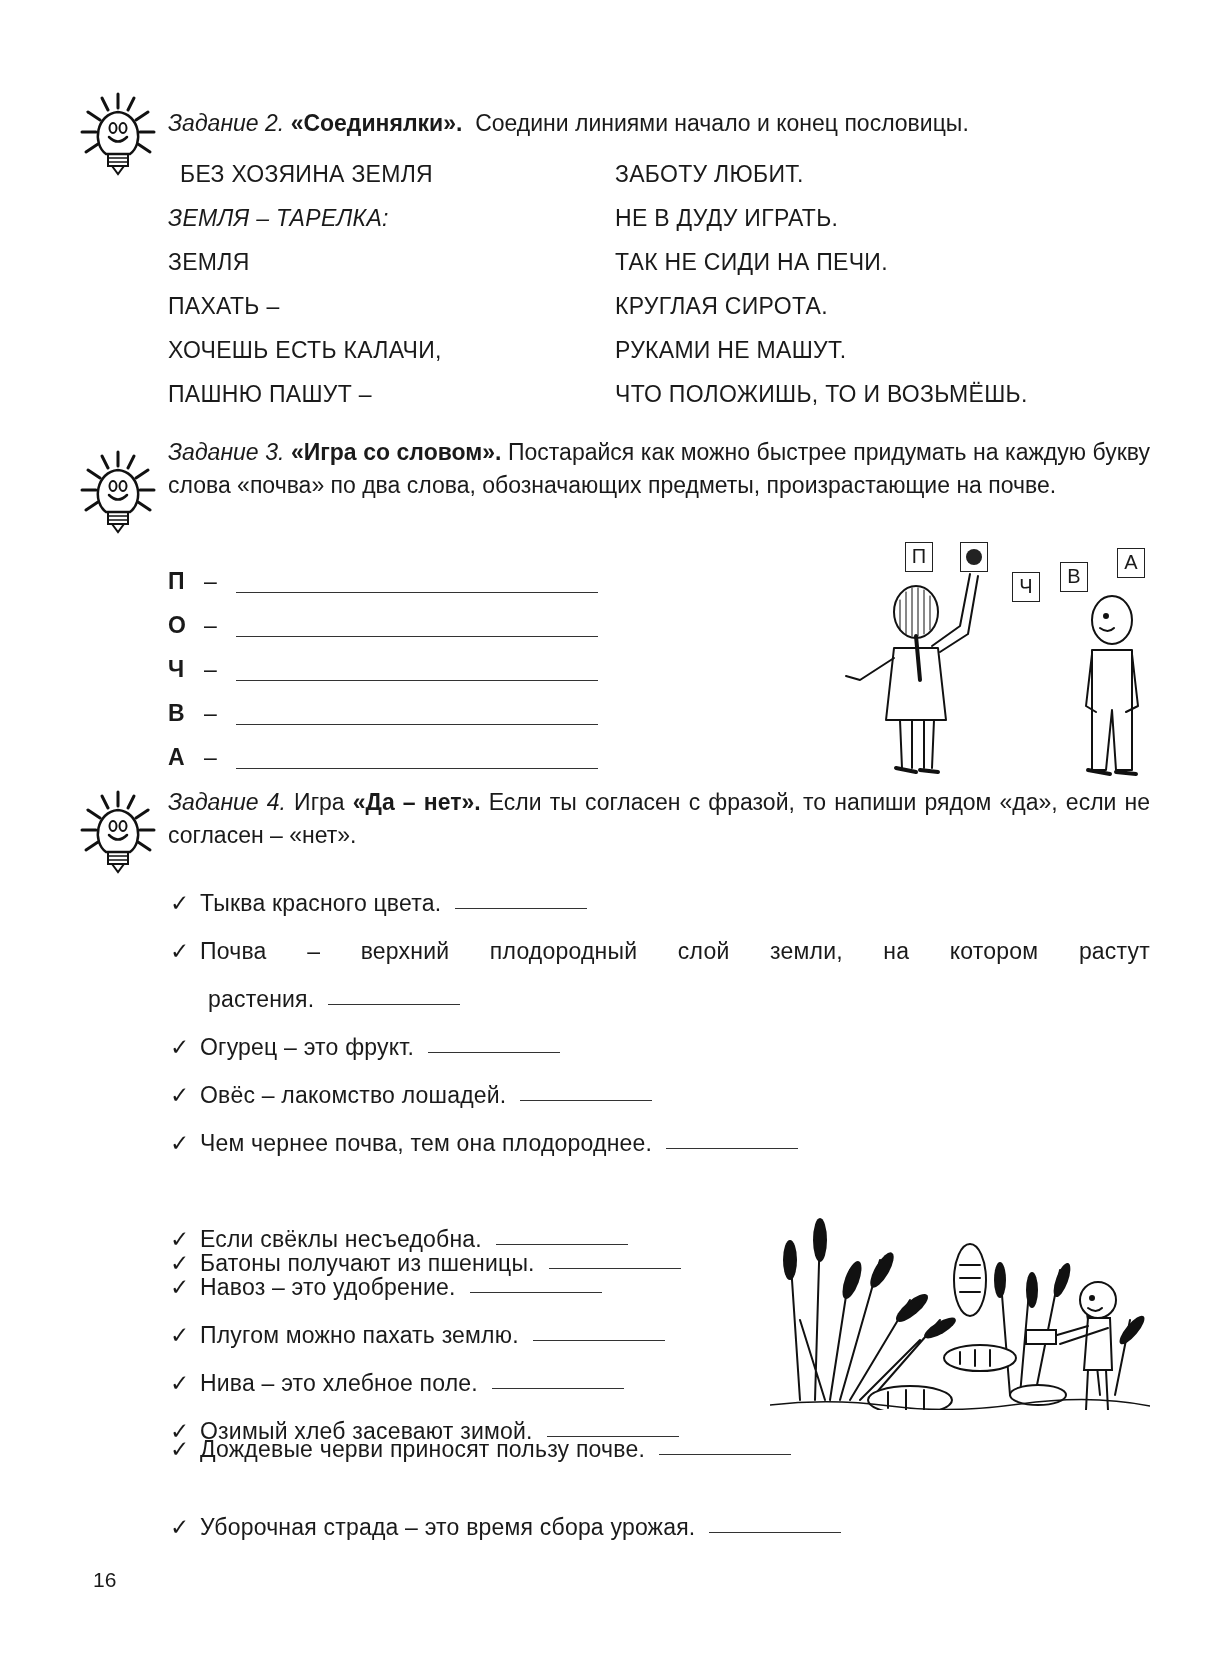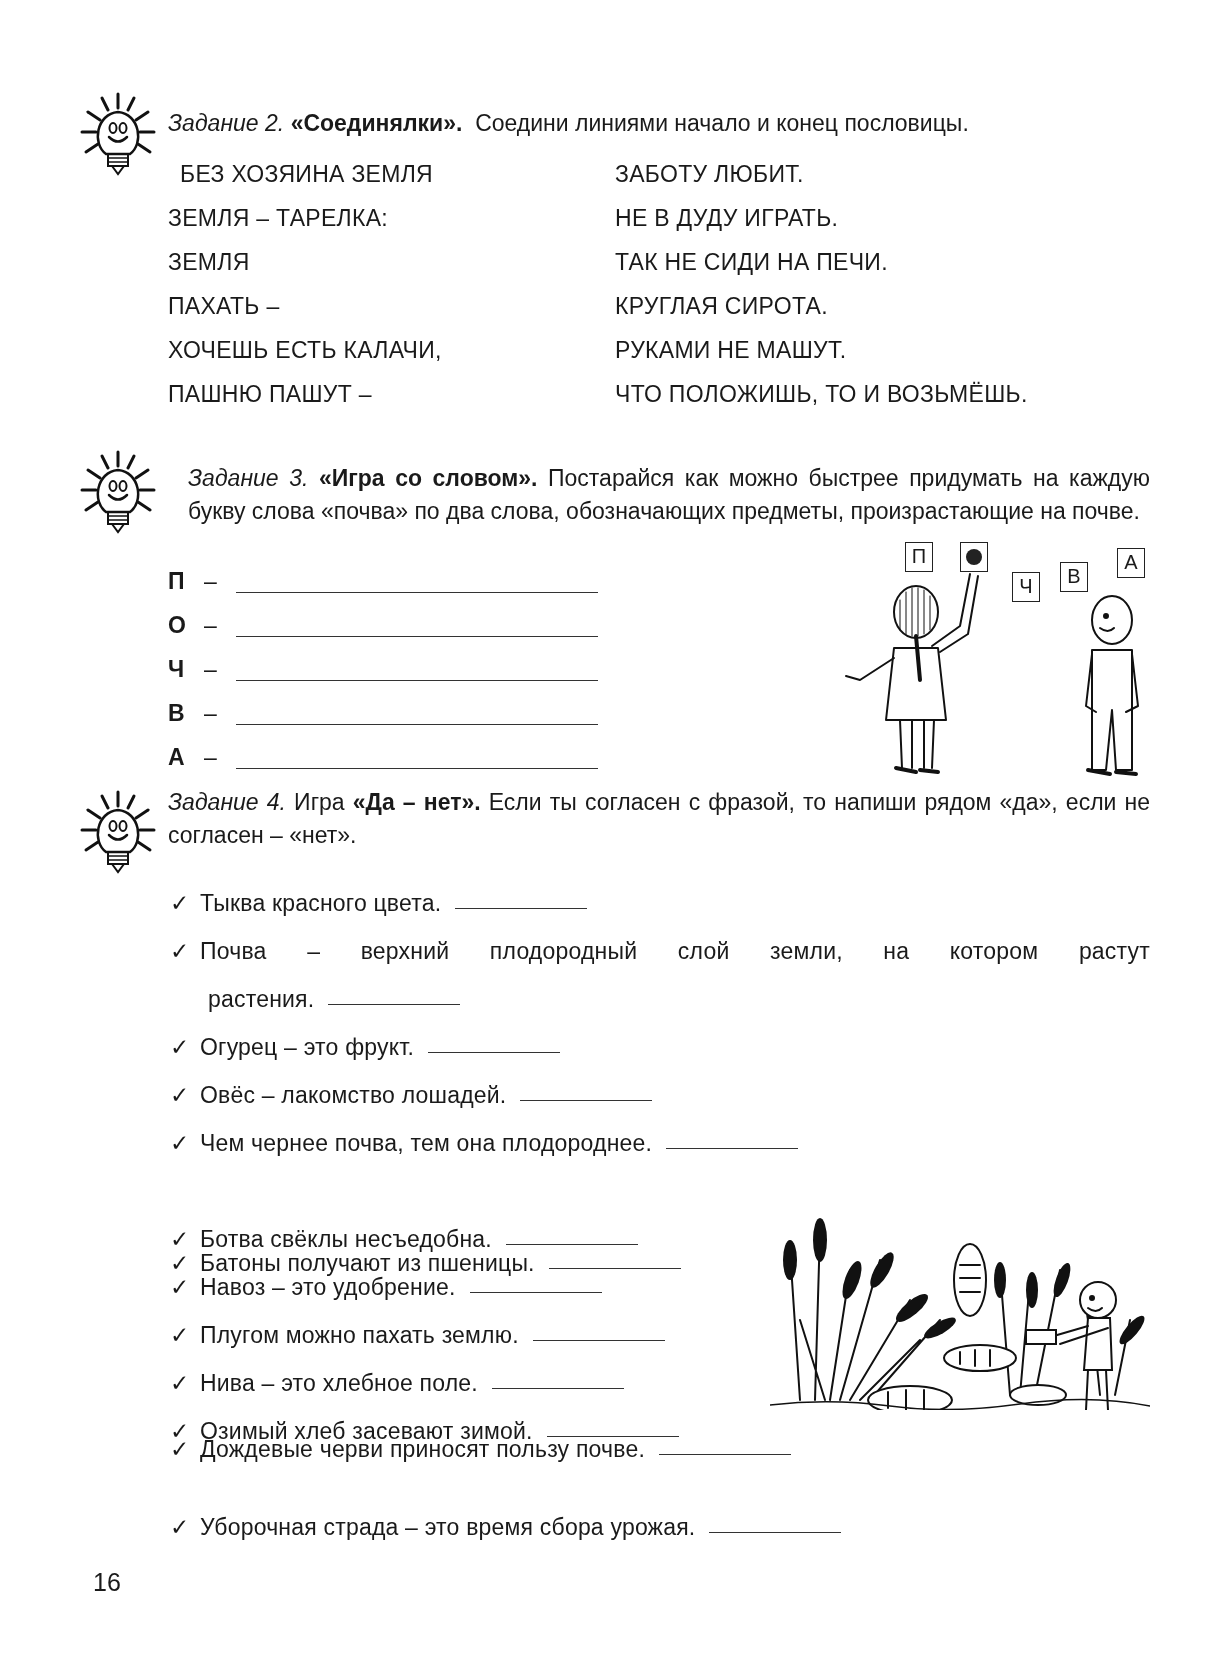--- a/index.html
+++ b/index.html
@@ -20,21 +20,21 @@
   .task-head .ttl { font-weight: bold; }
   .prov { position: absolute; font-size: 23px; letter-spacing: 0.3px; white-space: nowrap; }
   .letter-row { position: absolute; left: 168px; height: 40px; width: 430px; }
   .letter-row .ltr { position: absolute; left: 0; top: 0; font-size: 23px; font-weight: bold; }
   .letter-row .dash { position: absolute; left: 36px; top: 0; font-size: 23px; }
   .letter-row .line { position: absolute; left: 68px; right: 0; top: 24px; border-bottom: 1.5px solid #333; }
   .yn { position: absolute; left: 170px; font-size: 23px; white-space: nowrap; letter-spacing: 0.2px; }
   .yn .chk { display: inline-block; width: 30px; }
   .yn .blank { display: inline-block; width: 132px; border-bottom: 1.5px solid #333; margin-left: 14px; vertical-align: 2px; height: 1px; }
   .yn.wide { right: 70px; text-align: justify; text-align-last: justify; }
-  .page-num { position: absolute; left: 93px; top: 1568px; font-size: 25px; }
+  .page-num { position: absolute; left: 93px; top: 1568px; font-size: 21px; }
   .card { position: absolute; width: 28px; height: 30px; border: 1.5px solid #222; font-size: 20px; text-align: center; line-height: 27px; background: #fff; }
 </style>
 </head>
 <body>
 
 <div class="bulb" style="left:78px; top:90px;">
   <svg width="80" height="90" viewBox="0 0 80 90">
     <g stroke="#111" stroke-width="3" fill="none" stroke-linecap="round">
       <line x1="40" y1="4" x2="40" y2="18"></line>
       <line x1="24" y1="8" x2="30" y2="20"></line>
@@ -57,21 +57,21 @@
   </svg>
 </div>
 <div class="task-head" style="top:92px; text-align:left;margin-top:15px;">
   <span class="lbl">Задание 2.</span>
   <span class="ttl">«Соединялки».</span>
   &nbsp;<span>Соедини линиями начало и конец пословицы.</span>
 </div>
 
 <div>
   <div class="prov" style="left:180px; top:161px;">БЕЗ ХОЗЯИНА ЗЕМЛЯ</div>
-  <div class="prov" style="left:168px; top:205px;">ЗЕМЛЯ – ТАРЕЛКА:</div>
+  <div class="prov" style="left:168px; top:205px;font-style:italic;">ЗЕМЛЯ – ТАРЕЛКА:</div>
   <div class="prov" style="left:168px; top:249px;">ЗЕМЛЯ</div>
   <div class="prov" style="left:168px; top:293px;">ПАХАТЬ –</div>
   <div class="prov" style="left:168px; top:337px;">ХОЧЕШЬ ЕСТЬ КАЛАЧИ,</div>
   <div class="prov" style="left:168px; top:381px;">ПАШНЮ ПАШУТ –</div>
 </div>
 <div>
   <div class="prov" style="left:615px; top:161px;">ЗАБОТУ ЛЮБИТ.</div>
   <div class="prov" style="left:615px; top:205px;">НЕ В ДУДУ ИГРАТЬ.</div>
   <div class="prov" style="left:615px; top:249px;">ТАК НЕ СИДИ НА ПЕЧИ.</div>
   <div class="prov" style="left:615px; top:293px;">КРУГЛАЯ СИРОТА.</div>
@@ -95,21 +95,21 @@
       <rect x="30" y="64" width="20" height="12" stroke-width="2"></rect>
       <line x1="30" y1="68" x2="50" y2="68" stroke-width="1.5"></line>
       <line x1="30" y1="72" x2="50" y2="72" stroke-width="1.5"></line>
       <path d="M34 76 L40 84 L46 76" stroke-width="2"></path>
       <ellipse cx="35" cy="38" rx="3.5" ry="5" stroke-width="2"></ellipse>
       <ellipse cx="45" cy="38" rx="3.5" ry="5" stroke-width="2"></ellipse>
       <path d="M31 47 Q40 56 49 47" stroke-width="2.5"></path>
     </g>
   </svg>
 </div>
-<div class="task-head" style="top:462px;margin-left:20px;">
+<div class="task-head" style="top:436px;">
   <span class="lbl">Задание 3.</span>
   <span class="ttl">«Игра со словом».</span>
   <span>Постарайся как можно быстрее придумать на каждую букву слова «почва» по два слова, обозначающих предметы, произрастающие на почве.</span>
 </div>
 
 <div class="letter-row" style="top:568px;">
   <span class="ltr">П</span>
   <span class="dash">–</span>
   <span class="line"></span>
 </div>
@@ -212,21 +212,21 @@
   <div class="yn" style="top:1082px;">
     <span class="chk">✓</span><span>Овёс – лакомство лошадей.</span><span class="blank"></span>
   </div>
   <div class="yn" style="top:1130px;">
     <span class="chk">✓</span><span>Чем чернее почва, тем она плодороднее.</span><span class="blank"></span>
   </div>
   <div class="yn" style="top:1218px;margin-top:32px;">
     <span class="chk">✓</span><span>Батоны получают из пшеницы.</span><span class="blank"></span>
   </div>
   <div class="yn" style="top:1226px;">
-    <span class="chk">✓</span><span>Ботва свёклы несъедобна.</span><span class="blank"></span>
+    <span class="chk">✓</span><span>Если свёклы несъедобна.</span><span class="blank"></span>
   </div>
   <div class="yn" style="top:1274px;">
     <span class="chk">✓</span><span>Навоз – это удобрение.</span><span class="blank"></span>
   </div>
   <div class="yn" style="top:1322px;">
     <span class="chk">✓</span><span>Плугом можно пахать землю.</span><span class="blank"></span>
   </div>
   <div class="yn" style="top:1370px;">
     <span class="chk">✓</span><span>Нива – это хлебное поле.</span><span class="blank"></span>
   </div>

